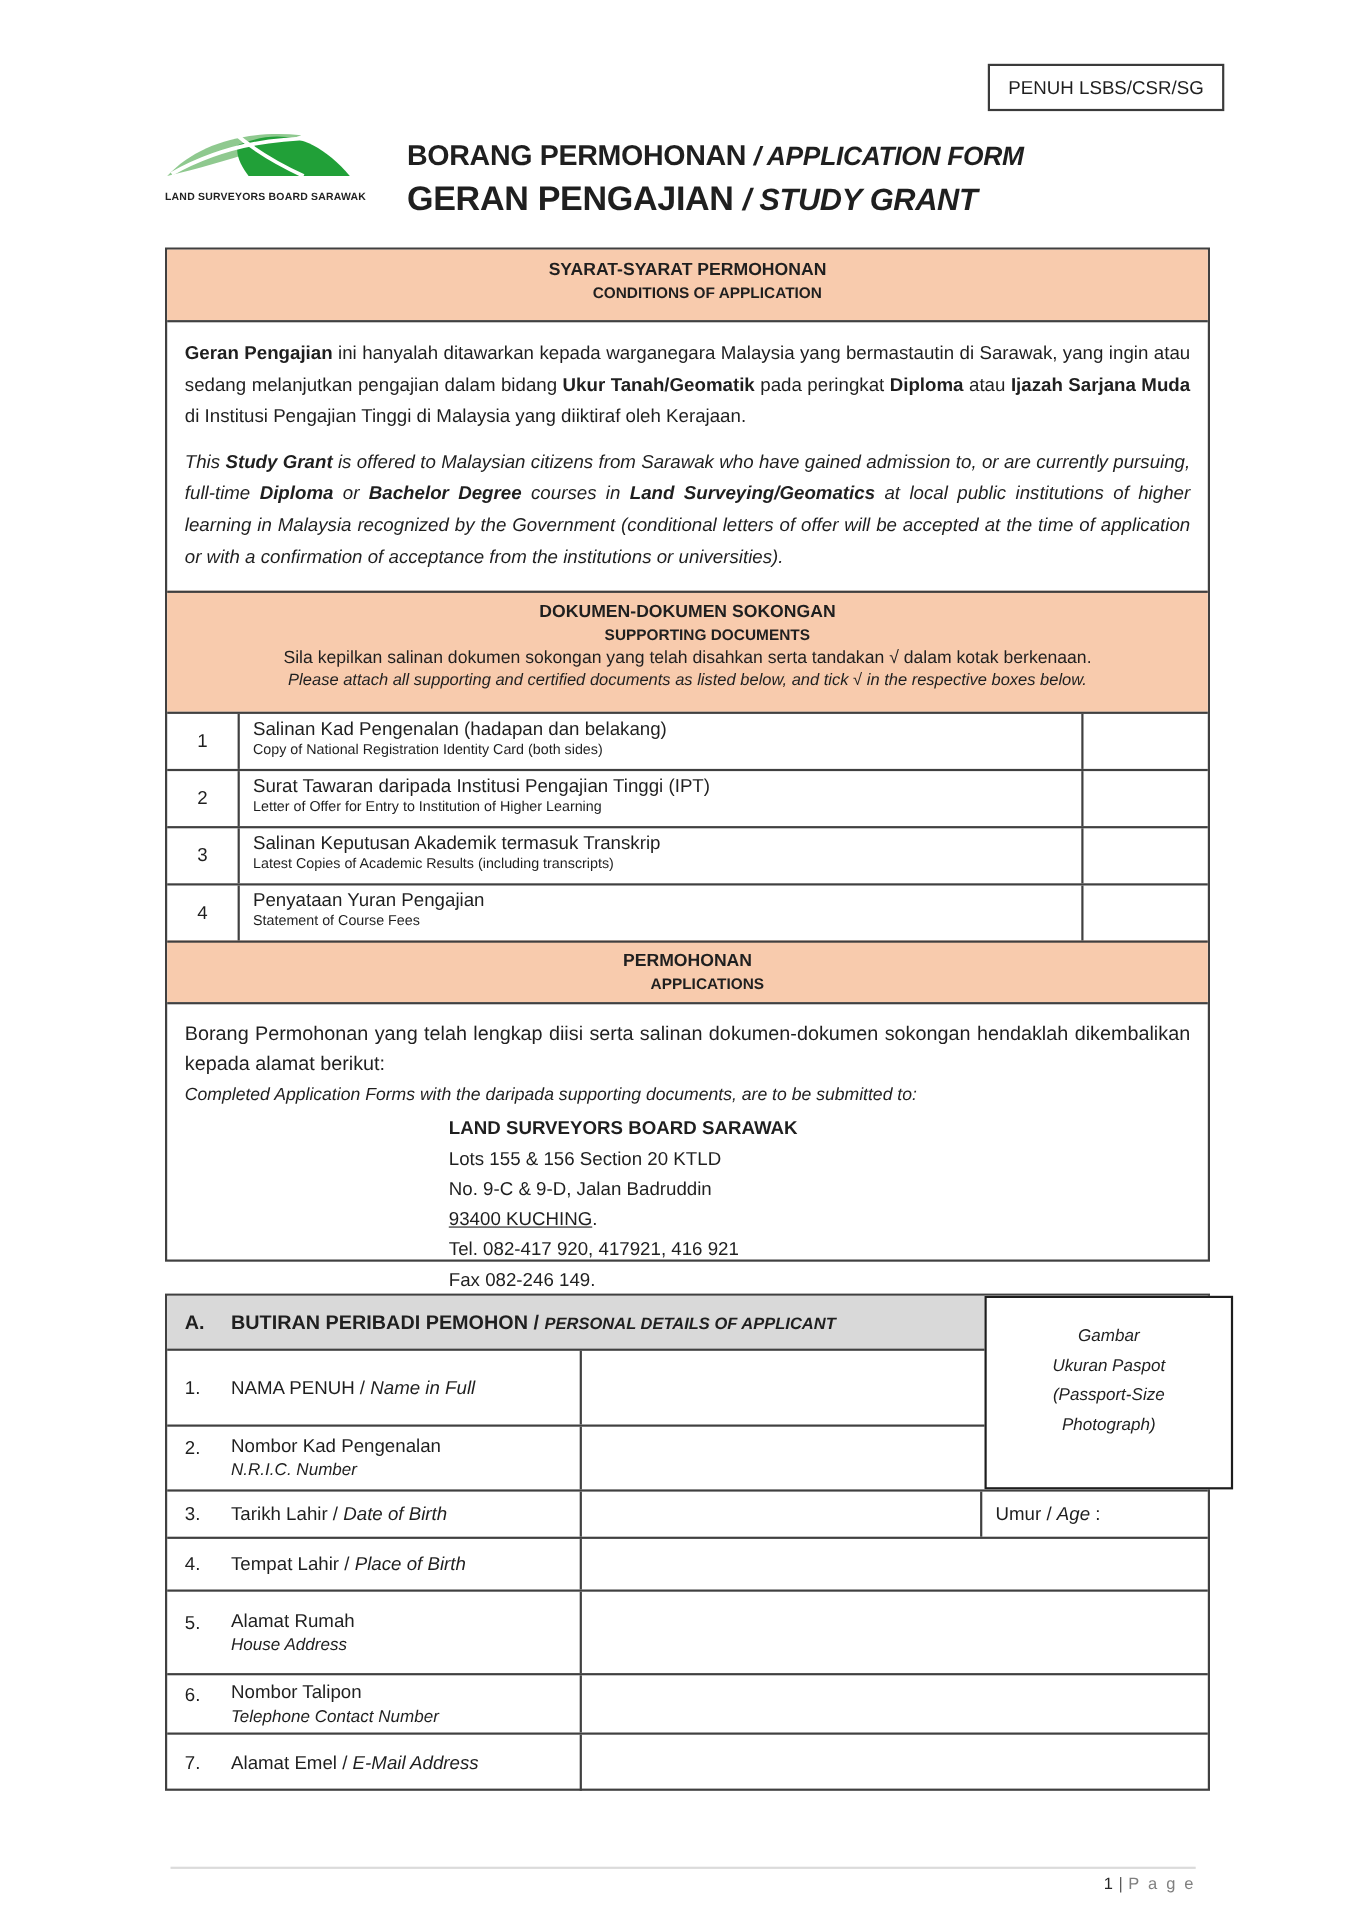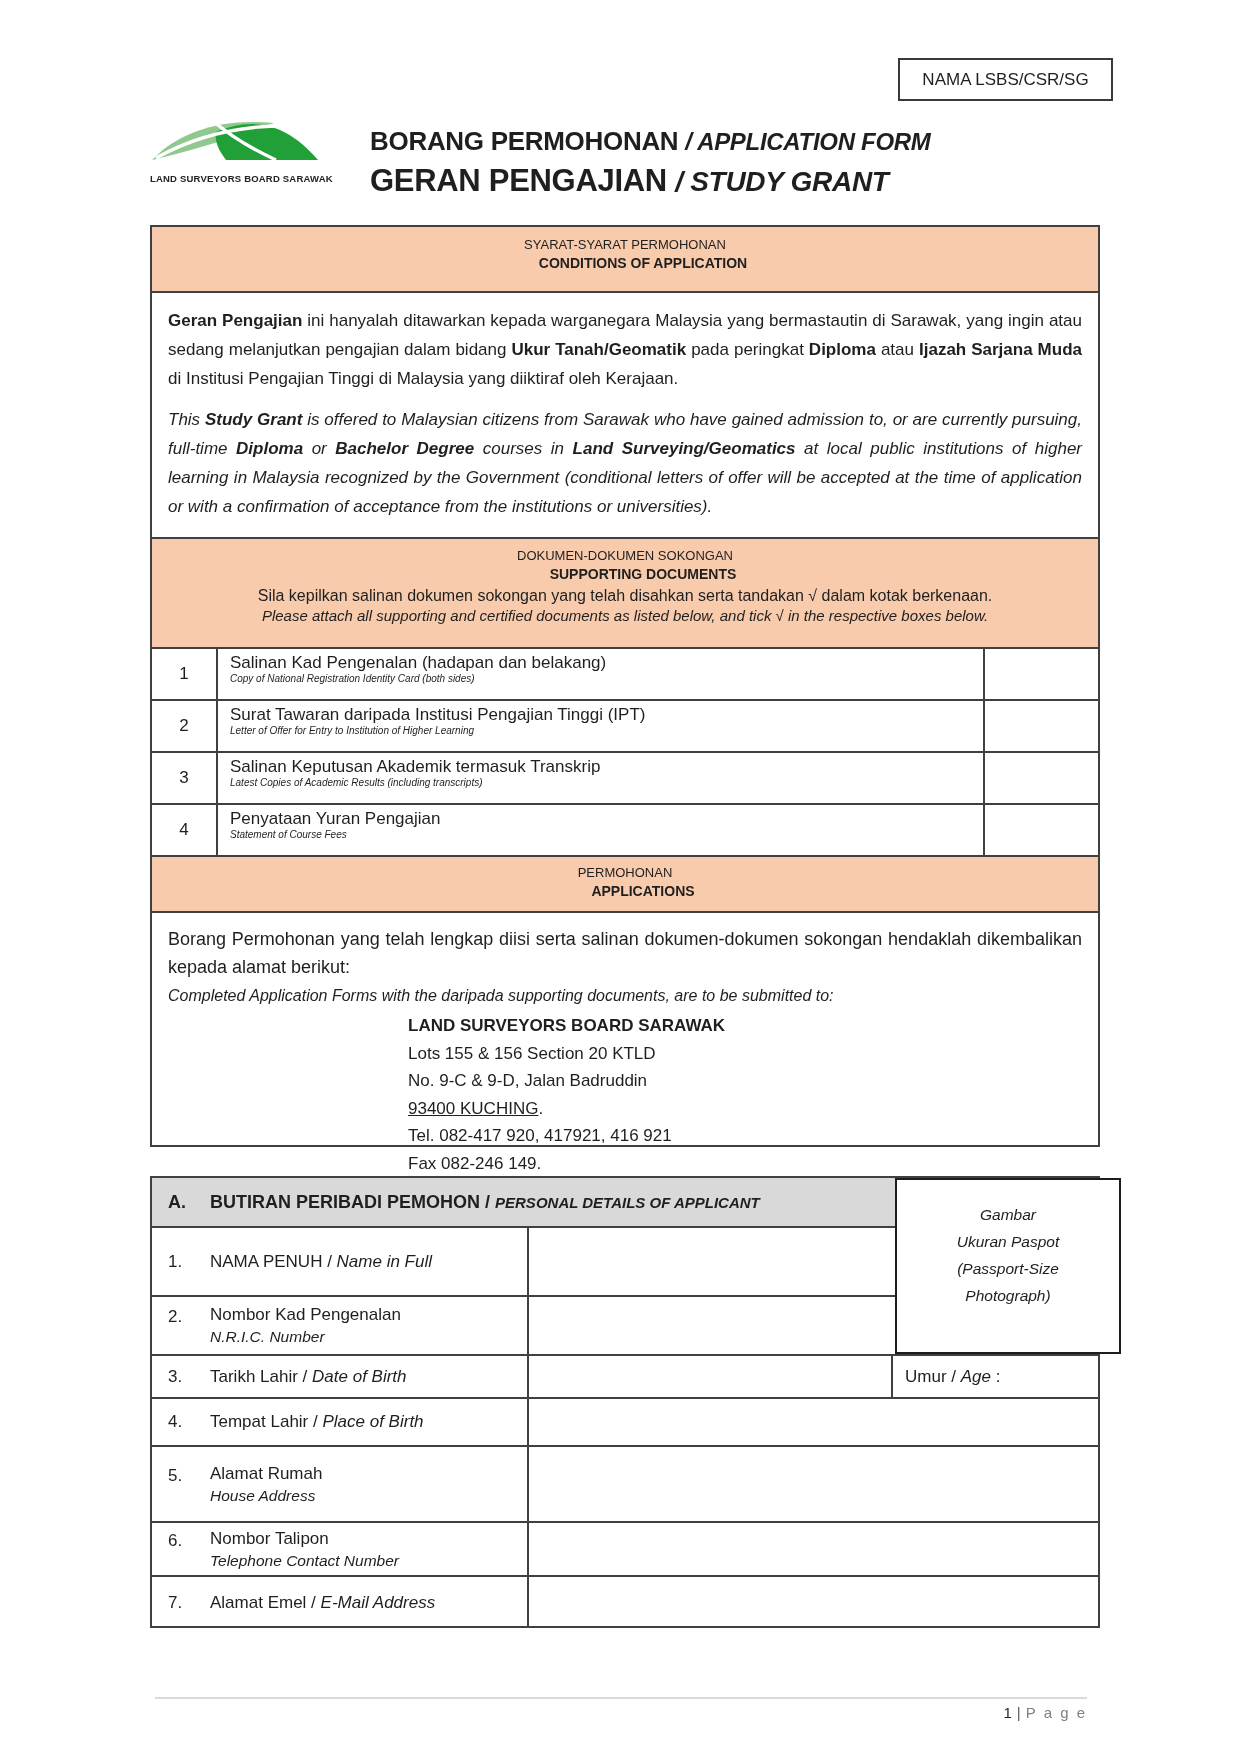--- a/index.html
+++ b/index.html
@@ -18,33 +18,33 @@
   .title-block { position:absolute; left:370px; top:126px; letter-spacing:-0.3px; }
   .t1 { font-size:26px; font-weight:bold; }
   .t1 .it { font-style:italic; font-size:24px; }
   .t2 { font-size:31px; font-weight:bold; margin-top:6px; }
   .t2 .it { font-style:italic; font-size:28px; }
   
   .main-table { position:absolute; left:150px; top:225px; width:950px; height:922px; border:2px solid #404040; background:#fff; }
   .peach { background:#F8CBAD; text-align:center; }
   .bt { border-top:2px solid #404040; }
   .s-peach1 { height:64px; padding-top:10px; }
-  .hdr-my { font-size:13px; font-weight:normal; }
+  .hdr-my { font-size:16px; font-weight:bold; }
   .hdr-en { font-size:14px; font-weight:bold; margin-top:3px;margin-left:36px; }
   .s-cond { height:246px; padding:13px 16px 0 16px; }
   .para-my { font-size:17px; line-height:29px; text-align:justify; }
   .para-en { font-size:17px; line-height:29px; text-align:justify; margin-top:12px; }
   .s-peach2 { height:110px; padding-top:9px; }
   .note-my { font-size:16px; margin-top:5px; }
   .note-en { font-size:15px; font-style:italic; margin-top:2px; }
   .doc-row { height:52px; display:grid; grid-template-columns:64px 767px 1fr; }
   .doc-num { display:flex; align-items:center; justify-content:center; font-size:17px; }
   .doc-desc { border-left:2px solid #404040; padding:4px 10px 0 12px; }
   .doc-my { font-size:17px; }
-  .doc-en { font-size:10px; font-style:italic; }
+  .doc-en { font-size:13px; }
   .tick-cell { border-left:2px solid #404040; }
   .s-peach3 { height:56px; padding-top:8px; }
   .s-apps { height:234px; padding:12px 16px 0 16px; }
   .apps-my { font-size:18px; line-height:28px; text-align:justify; }
   .apps-en { font-size:16px; font-style:italic; line-height:26px; margin-top:2px; }
   .addr { margin-left:240px; margin-top:3px; font-size:17px; line-height:27.5px; }
   .addr-name { font-weight:bold; }
   .u { text-decoration:underline; }
   
   .section-a { position:absolute; left:150px; top:1176px; width:950px; height:452px; border:2px solid #404040; background:#fff; }
@@ -74,21 +74,21 @@
     color:#262626; letter-spacing:2px; }
   .footer-text .page-word { color:#7F7F7F; }
   .footer-text .sep { color:#595959; margin:0 3px; }
 </style>
 </head>
 <body>
 
 <div class="page">
 
   <div class="form-code">
-    <span>NAMA LSBS/CSR/SG</span>
+    <span>PENUH LSBS/CSR/SG</span>
   </div>
 
   <div class="logo">
     <svg width="172" height="52" viewBox="0 0 172 52">
       <path d="M2 46 C30 16 75 4 124 9 C95 20 45 36 2 46 Z" fill="#8FC98F"></path>
       <path d="M66 18 C100 4 134 6 168 46 L76 46 C70 38 64 28 66 18 Z" fill="#21A038"></path>
       <path d="M6 44 C52 18 100 10 150 12" stroke="#ffffff" stroke-width="3.4" fill="none"></path>
       <path d="M62 6 C80 22 100 34 126 46" stroke="#ffffff" stroke-width="3.4" fill="none"></path>
     </svg>
     <div class="logo-caption">LAND SURVEYORS BOARD SARAWAK</div>

